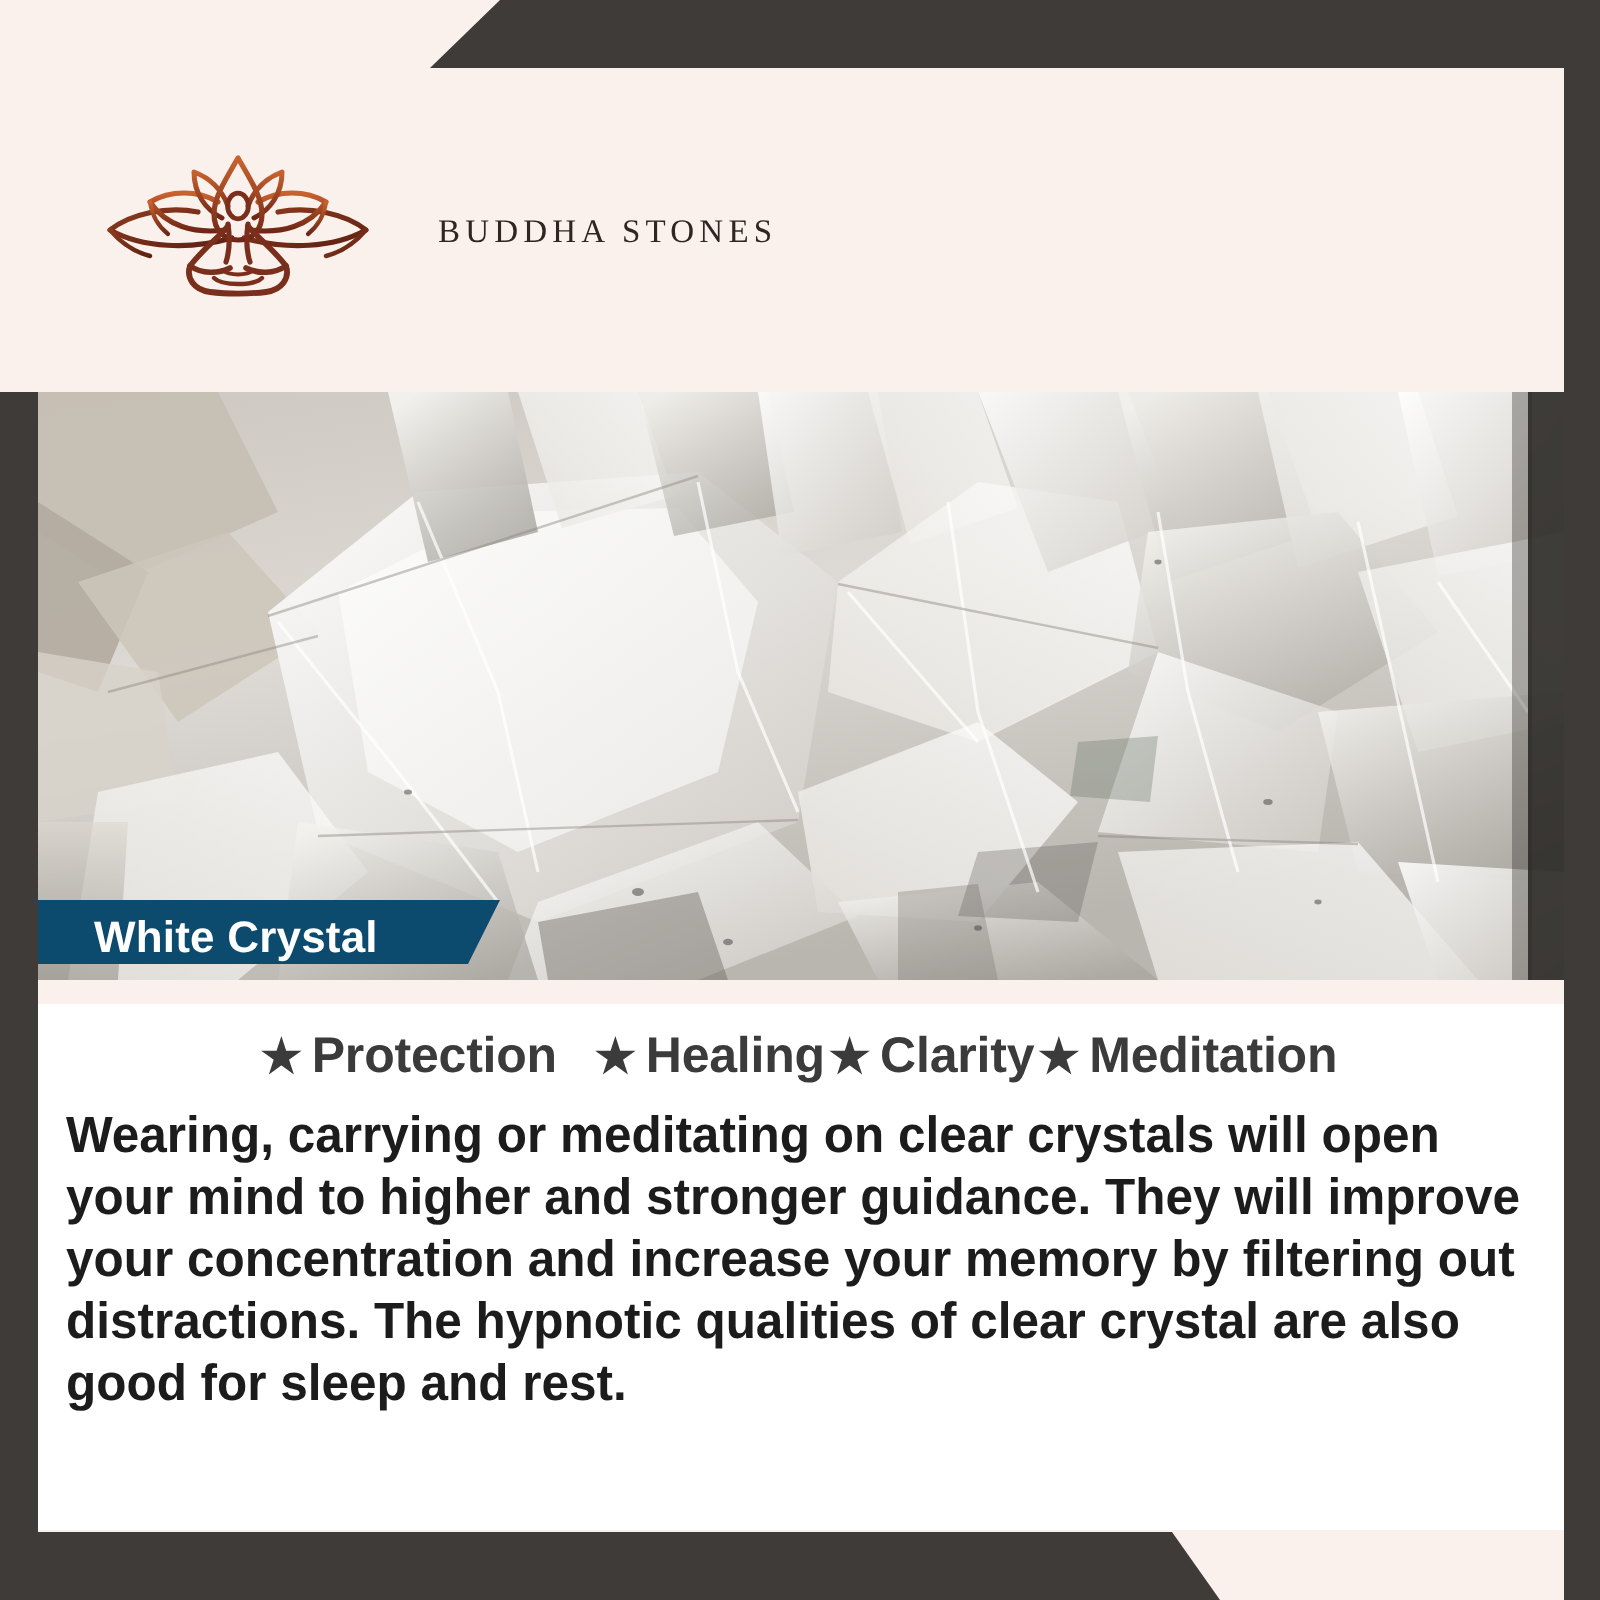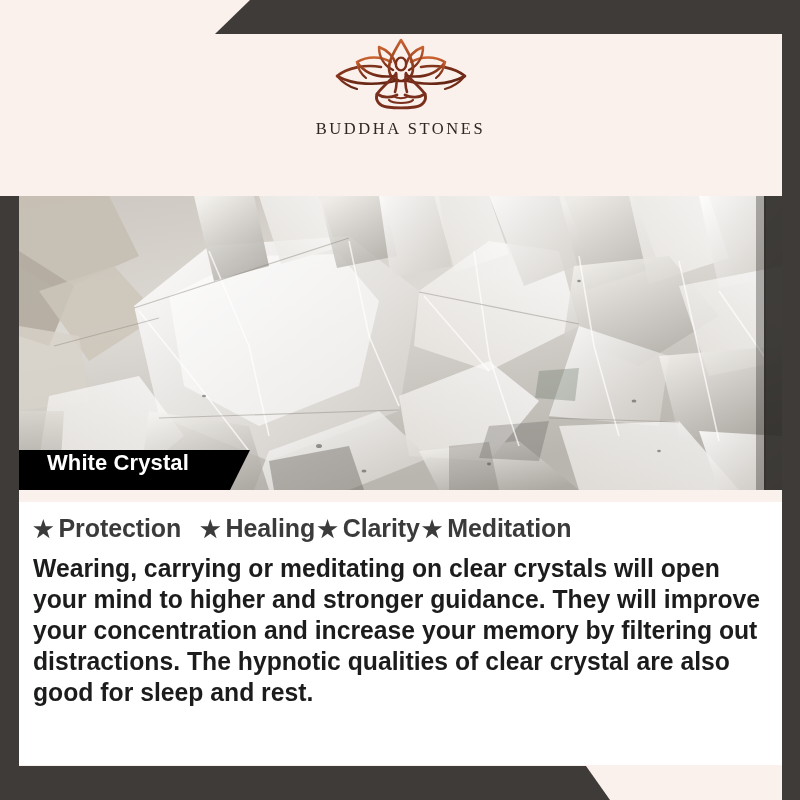--- a/index.html
+++ b/index.html
@@ -39,21 +39,21 @@
     background: #3e3b38;
   }
 
   
   .header {
     position: absolute;
     left: 19px; top: 34px;
     width: 763px; height: 162px;
     background: #faf0ec;
     display: flex;
-    flex-direction: column;
+    flex-direction: row;
     align-items: center;
   }
   .logo-wrap {
     margin-top: 4px;
     width: 200px; height: 80px;
     display: flex; align-items: center; justify-content: center;
   }
   .brand-name {
     font-family: "Liberation Serif", serif;
     font-size: 16.5px;
@@ -87,26 +87,26 @@
     width: 763px; height: 294px;
     overflow: hidden;
     background: #cfcac4;
   }
   .photo svg { display: block; width: 100%; height: 100%; }
 
   
   .stone-label {
     position: absolute;
     left: 19px; top: 450px;
-    height: 52px;
+    height: 32px;
     width: 231px;
-    background: #000000;
+    background: #0c4a6e;
     clip-path: polygon(0 0, 231px 0, 211px 40px, 0 40px);
     display: flex;
-    align-items: flex-start;
+    align-items: flex-end;
   }
   .stone-label .stone-label-text {
     color: #ffffff;
     font-weight: 700;
     font-size: 22px;
     letter-spacing: 0.1px;
     padding-left: 28px;
     font-family: "Liberation Sans", sans-serif;
   }
 
@@ -118,20 +118,21 @@
     background: #faf0ec;
   }
   .content {
     position: absolute;
     left: 19px; top: 502px;
     width: 763px; height: 263px;
     background: #ffffff;
     padding: 12px 14px 0 14px;
   }
   .benefits {
+    text-align: center;
     font-family: "Liberation Sans Narrow", "Liberation Sans", sans-serif;
     font-weight: 700;
     font-size: 25px;
     color: #3b3b3b;
     white-space: nowrap;
     letter-spacing: -0.1px;
   }
   .benefits .star { font-size: 23px; }
   .benefits .b-label { margin: 0 2px 0 5px; }
 

